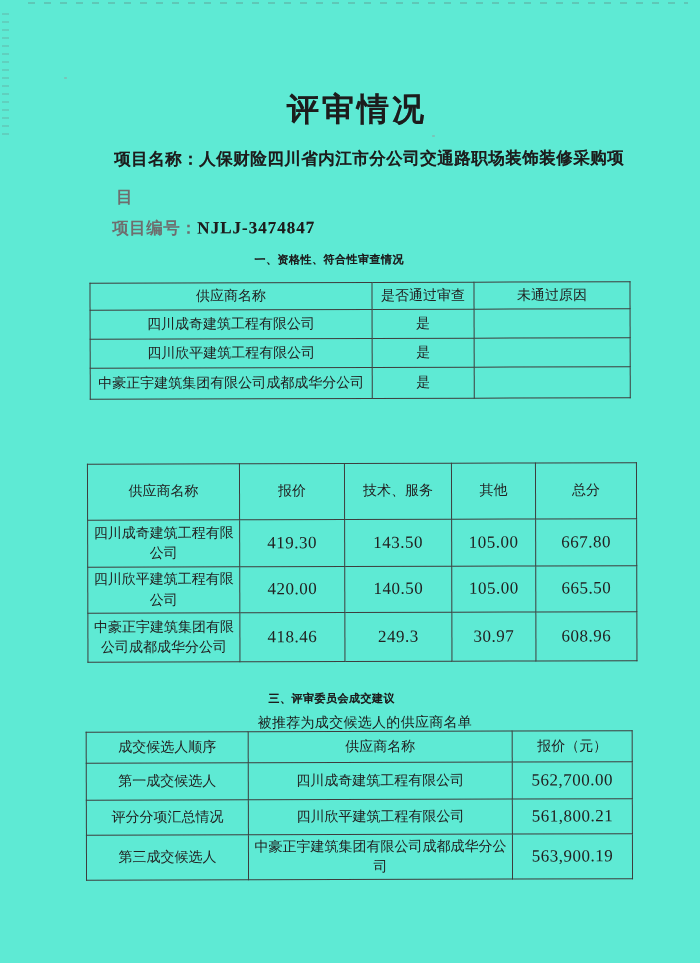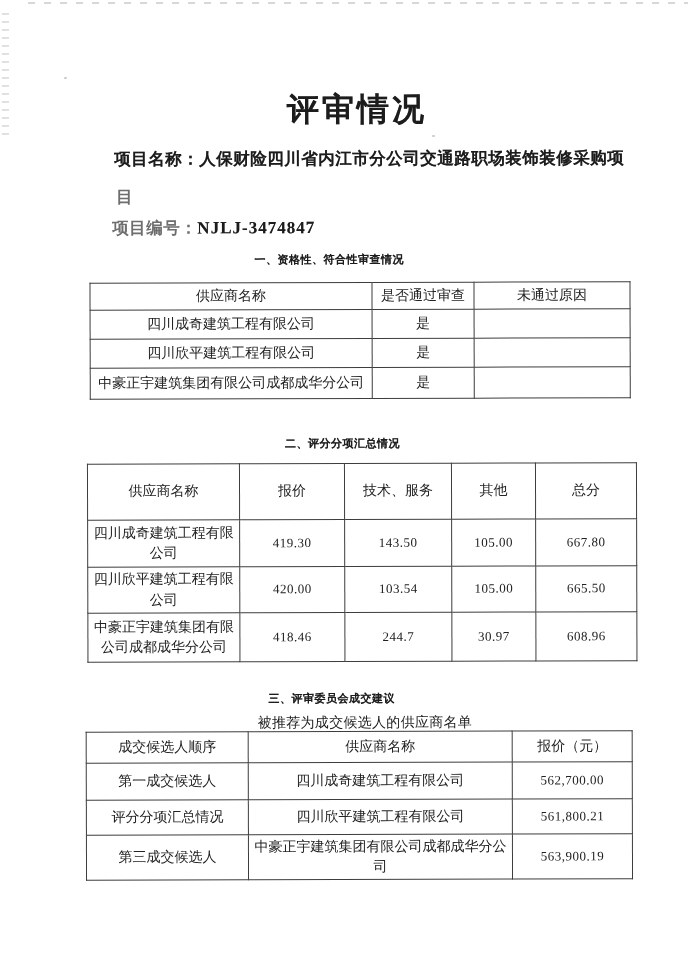--- a/index.html
+++ b/index.html
@@ -1,18 +1,18 @@
 <!DOCTYPE html>
 <html><head>
 <meta charset="utf-8">
 <style>
   html,body { margin:0; padding:0; background:#e8e8e8; }
   .page {
     position:relative; width:700px; height:963px; margin:0 auto;
-    background:#ffffff; overflow:hidden;
+    background:#5eead4; overflow:hidden;
     font-family:"Liberation Serif","DejaVu Serif",serif;
     color:#1c1c1c;
   }
   .content { position:absolute; inset:0; transform:rotate(-0.15deg); }
   .abs { position:absolute; }
 
   
   .ink { text-shadow:0 0 0.6px rgba(40,40,40,0.55); }
 
   .doc-title {
@@ -34,21 +34,21 @@
   .subtitle { top:714px; left:257px; font-size:14px; letter-spacing:0.3px; white-space:nowrap; }
 
   table.doc {
     border-collapse:collapse; table-layout:fixed;
     font-size:14px; color:#222;
   }
   table.doc td {
     border:1px solid #3d3d3d; text-align:center; vertical-align:middle;
     padding:0 3px; line-height:1.45; overflow:hidden;
   }
-  table.doc td.num { font-size:13px; letter-spacing:0.5px; }
+  table.doc td.num { font-size:17px; letter-spacing:0.5px; }
   .t1 { top:282px; left:90px;  width:540px; }
   .t2 { top:463px; left:87px;  width:549px; }
   .t3 { top:731px; left:85px;  width:546px; }
 
   
   .noise-top {
     top:2px; left:28px; width:660px; height:2px; opacity:0.45;
     background:repeating-linear-gradient(90deg, rgba(95,95,95,0.55) 0 7px, transparent 7px 16px);
   }
   .noise-left {
@@ -100,21 +100,20 @@
         <td></td>
       </tr>
       <tr style="height:31px">
         <td>中豪正宇建筑集团有限公司成都成华分公司</td>
         <td>是</td>
         <td></td>
       </tr>
     </tbody>
       </table>
 
-    <div class="abs sec-heading ink sec2">二、评分分项汇总情况</div>
     <table class="abs doc t2">
       <colgroup>
           <col style="width:152px">
           <col style="width:105px">
           <col style="width:107px">
           <col style="width:84px">
           <col style="width:101px">
         </colgroup>
       <tbody>
           <tr style="height:56px">
@@ -127,28 +126,28 @@
       <tr style="height:47px">
         <td>四川成奇建筑工程有限公司</td>
         <td class="num">419.30</td>
         <td class="num">143.50</td>
         <td class="num">105.00</td>
         <td class="num">667.80</td>
       </tr>
       <tr style="height:46px">
         <td>四川欣平建筑工程有限公司</td>
         <td class="num">420.00</td>
-        <td class="num">103.54</td>
+        <td class="num">140.50</td>
         <td class="num">105.00</td>
         <td class="num">665.50</td>
       </tr>
       <tr style="height:49px">
         <td>中豪正宇建筑集团有限公司成都成华分公司</td>
         <td class="num">418.46</td>
-        <td class="num">244.7</td>
+        <td class="num">249.3</td>
         <td class="num">30.97</td>
         <td class="num">608.96</td>
       </tr>
     </tbody>
       </table>
 
     <div class="abs subtitle">被推荐为成交候选人的供应商名单</div>
     <div class="abs sec-heading ink sec3">三、评审委员会成交建议</div>
     <table class="abs doc t3">
       <colgroup>

